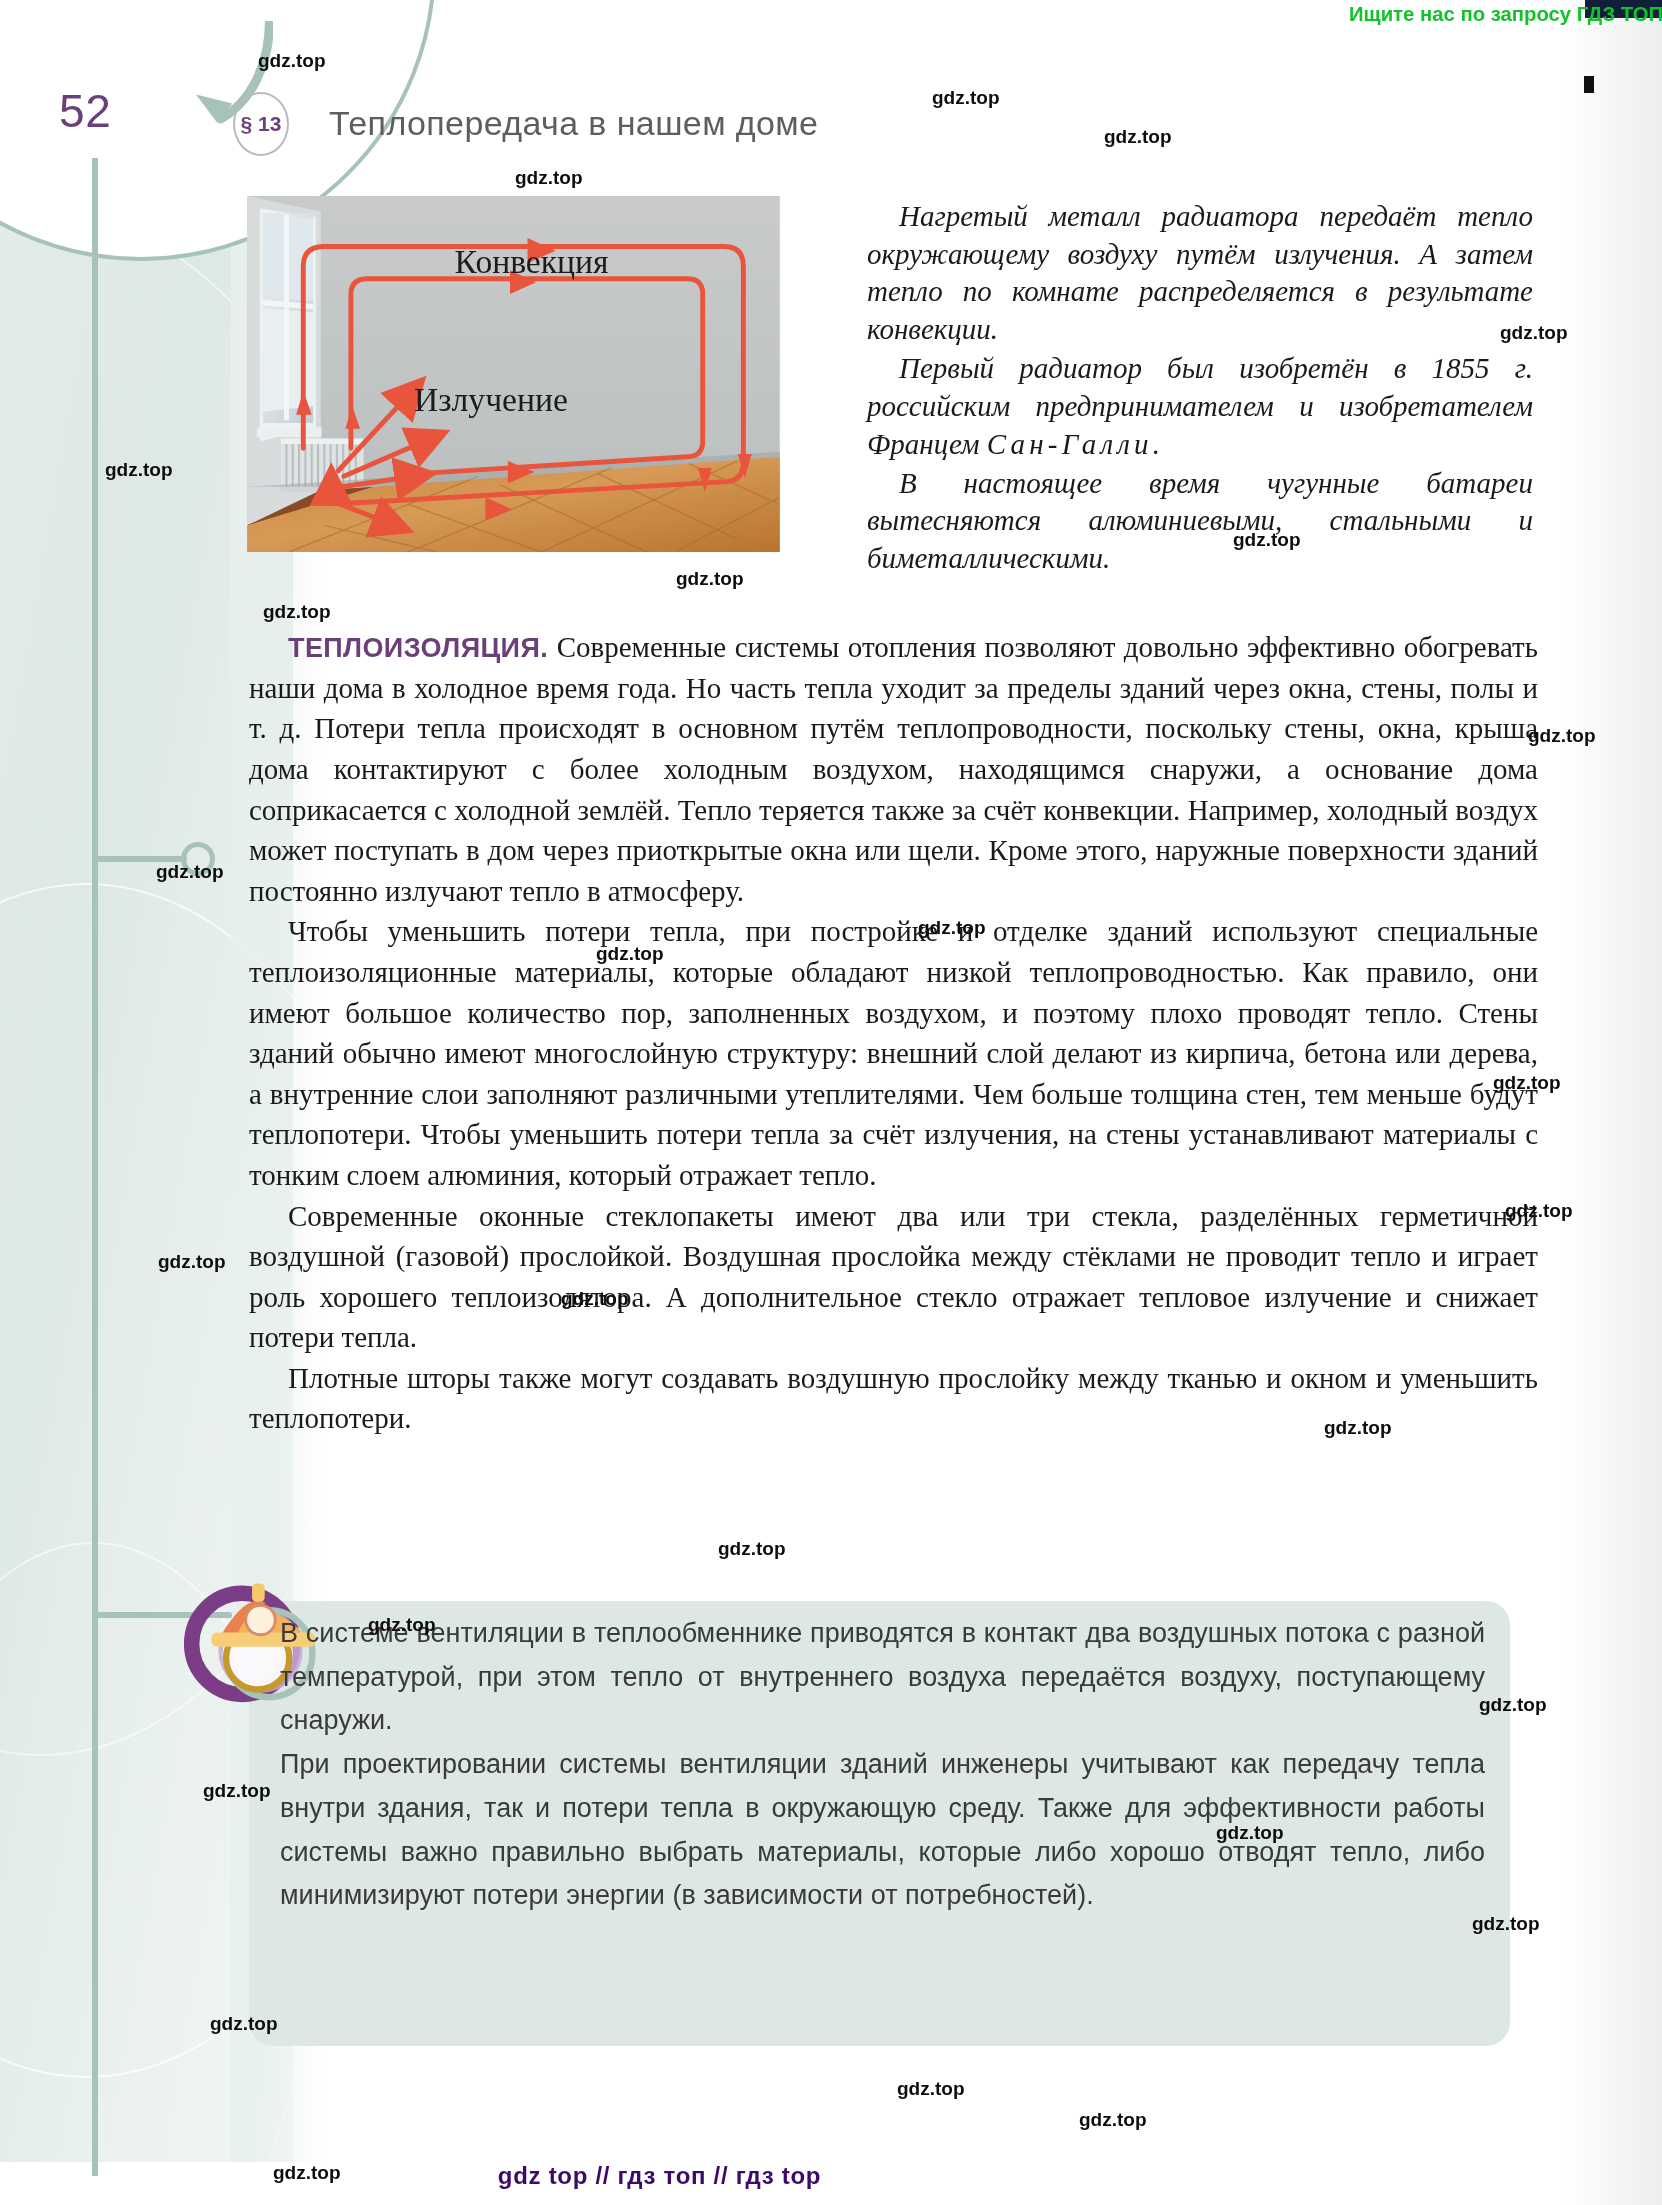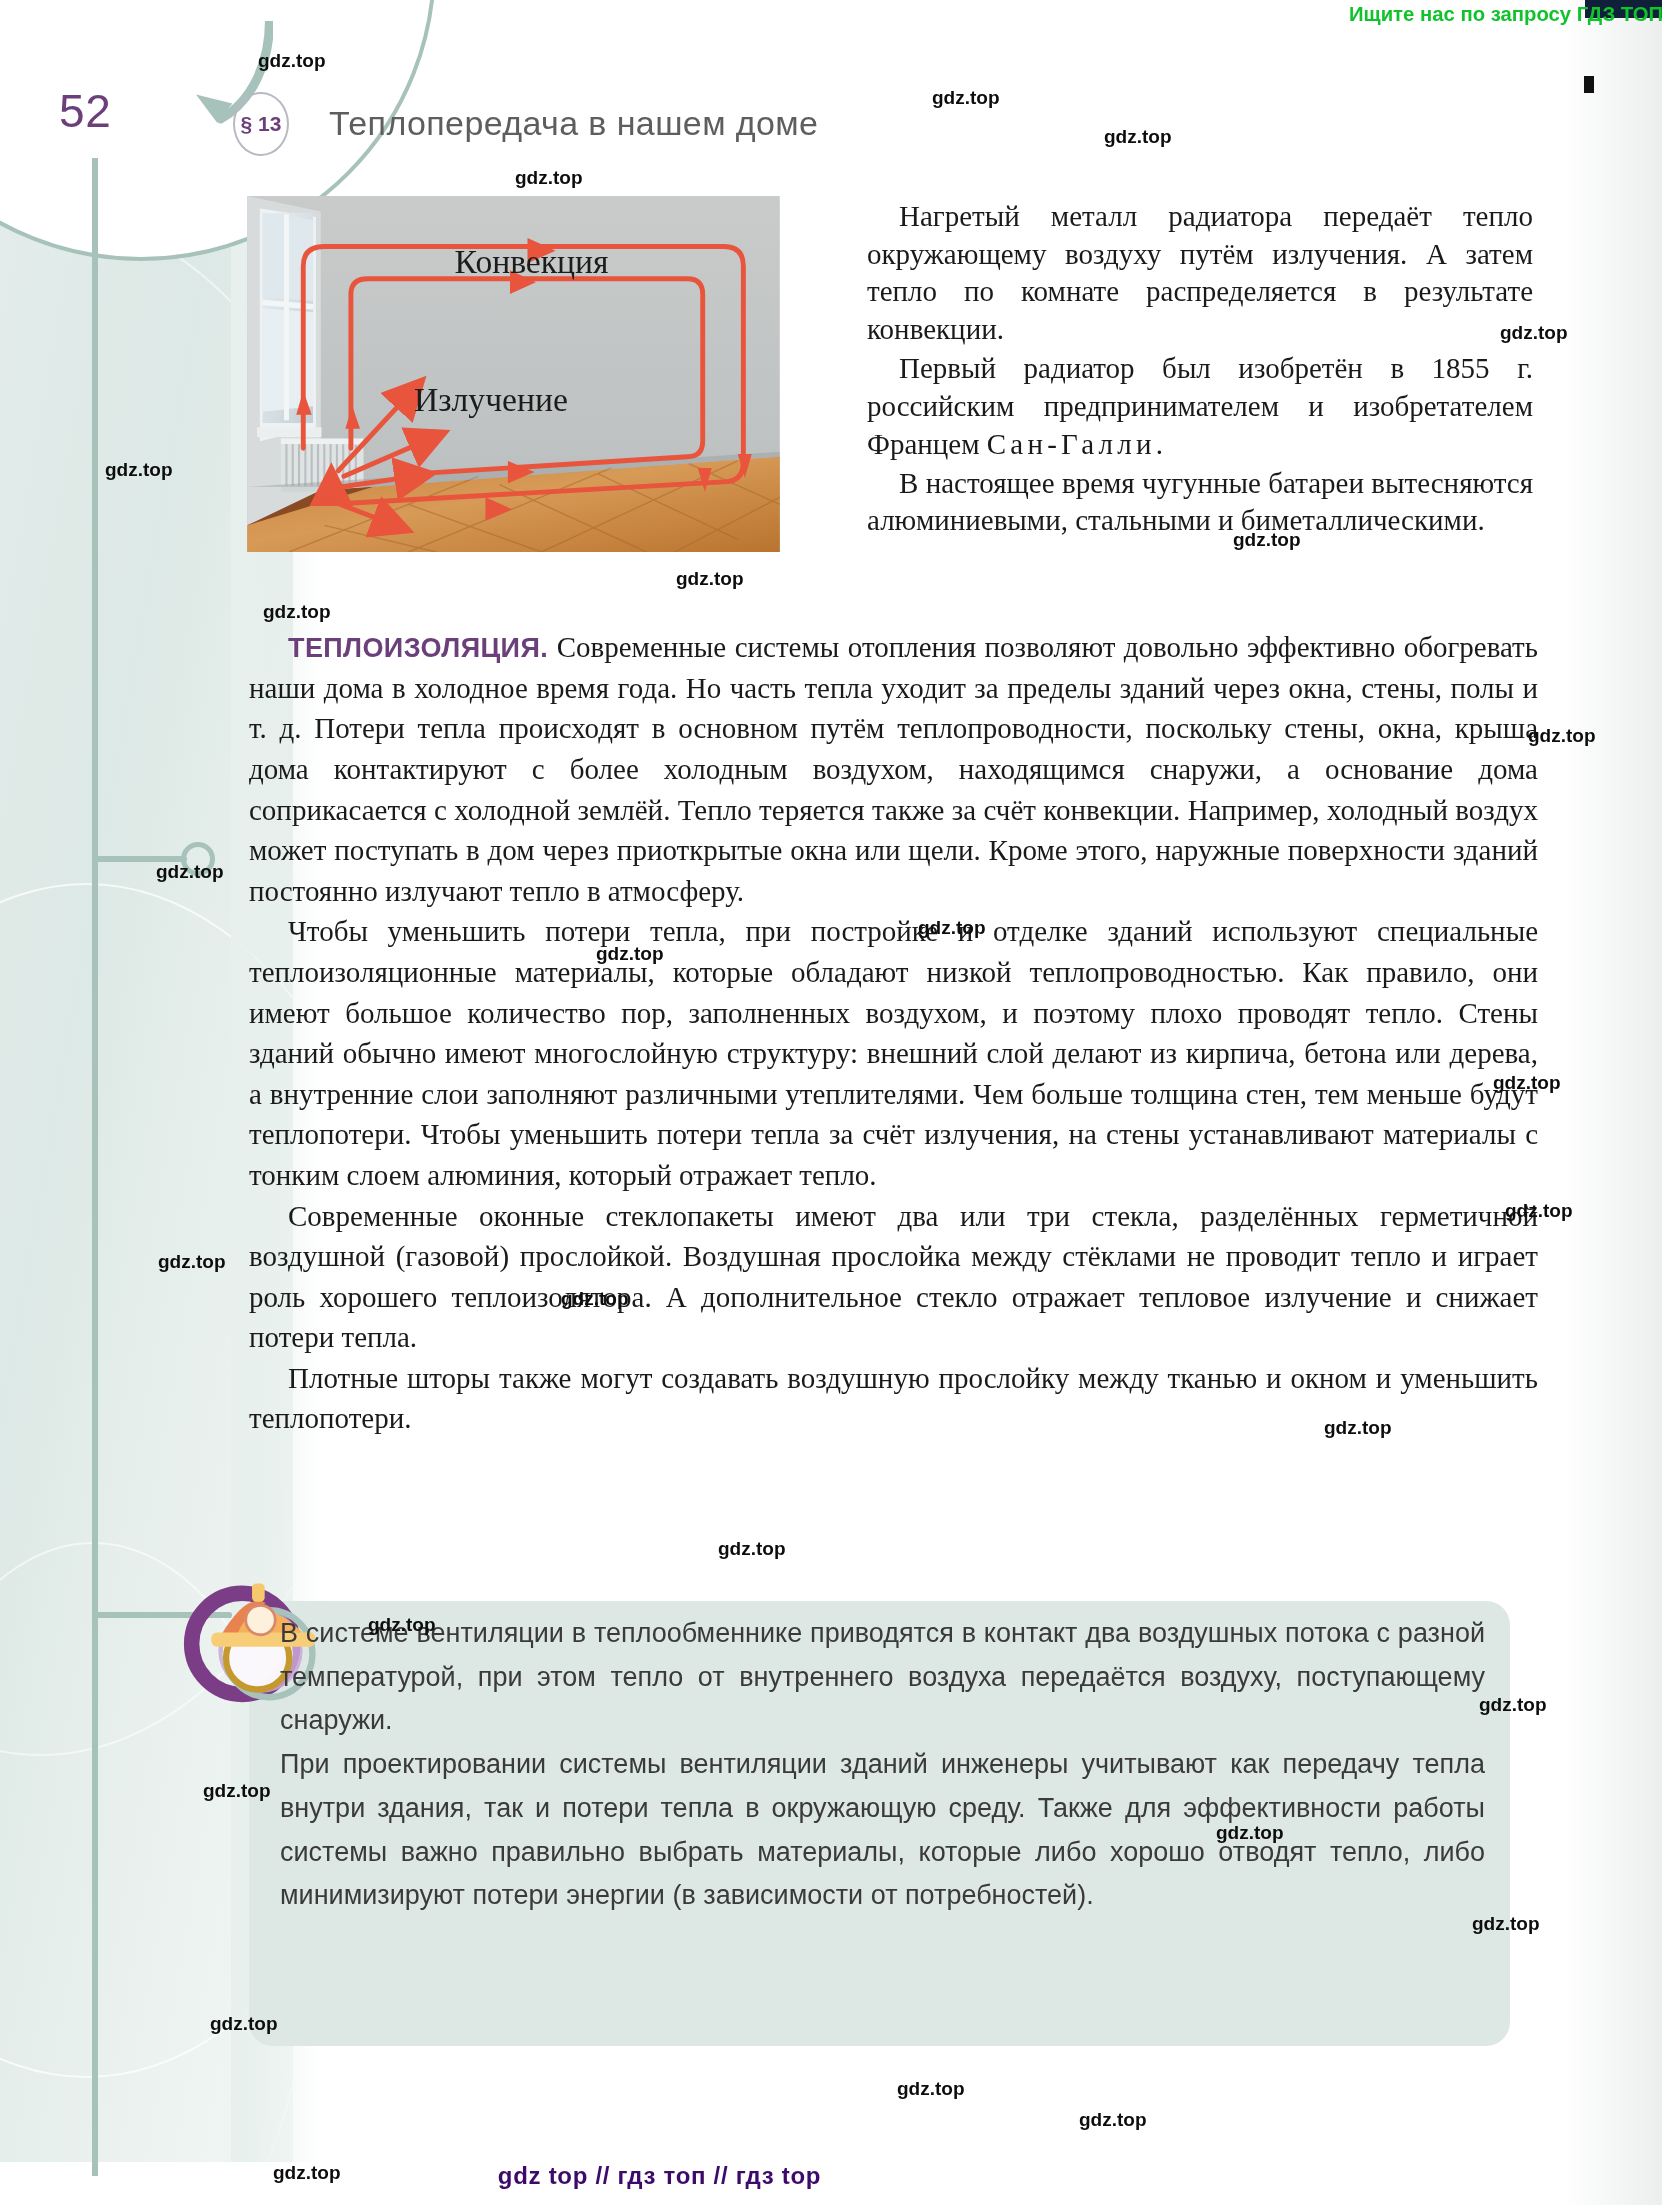--- a/index.html
+++ b/index.html
@@ -103,21 +103,21 @@
     overflow:hidden;
   }
   .fig svg{display:block;}
 
   
   .col-right{
     position:absolute;left:867px;top:198px;width:666px;
     font-size:29px;line-height:1.30;color:#1a1a1a;
     text-align:justify;
   }
-  .col-right p{margin:0 0 1.4px 0;text-indent:32px;}
+  .col-right p{margin:0 0 1.4px 0;text-indent:32px;font-style:italic;}
 
   
   .body-text{
     position:absolute;left:249px;top:627px;width:1289px;
     font-size:29px;line-height:1.40;color:#1a1a1a;
     text-align:justify;
   }
   .body-text p{margin:0;text-indent:39px;}
   .kw{
     font-family:"Liberation Sans",sans-serif;

